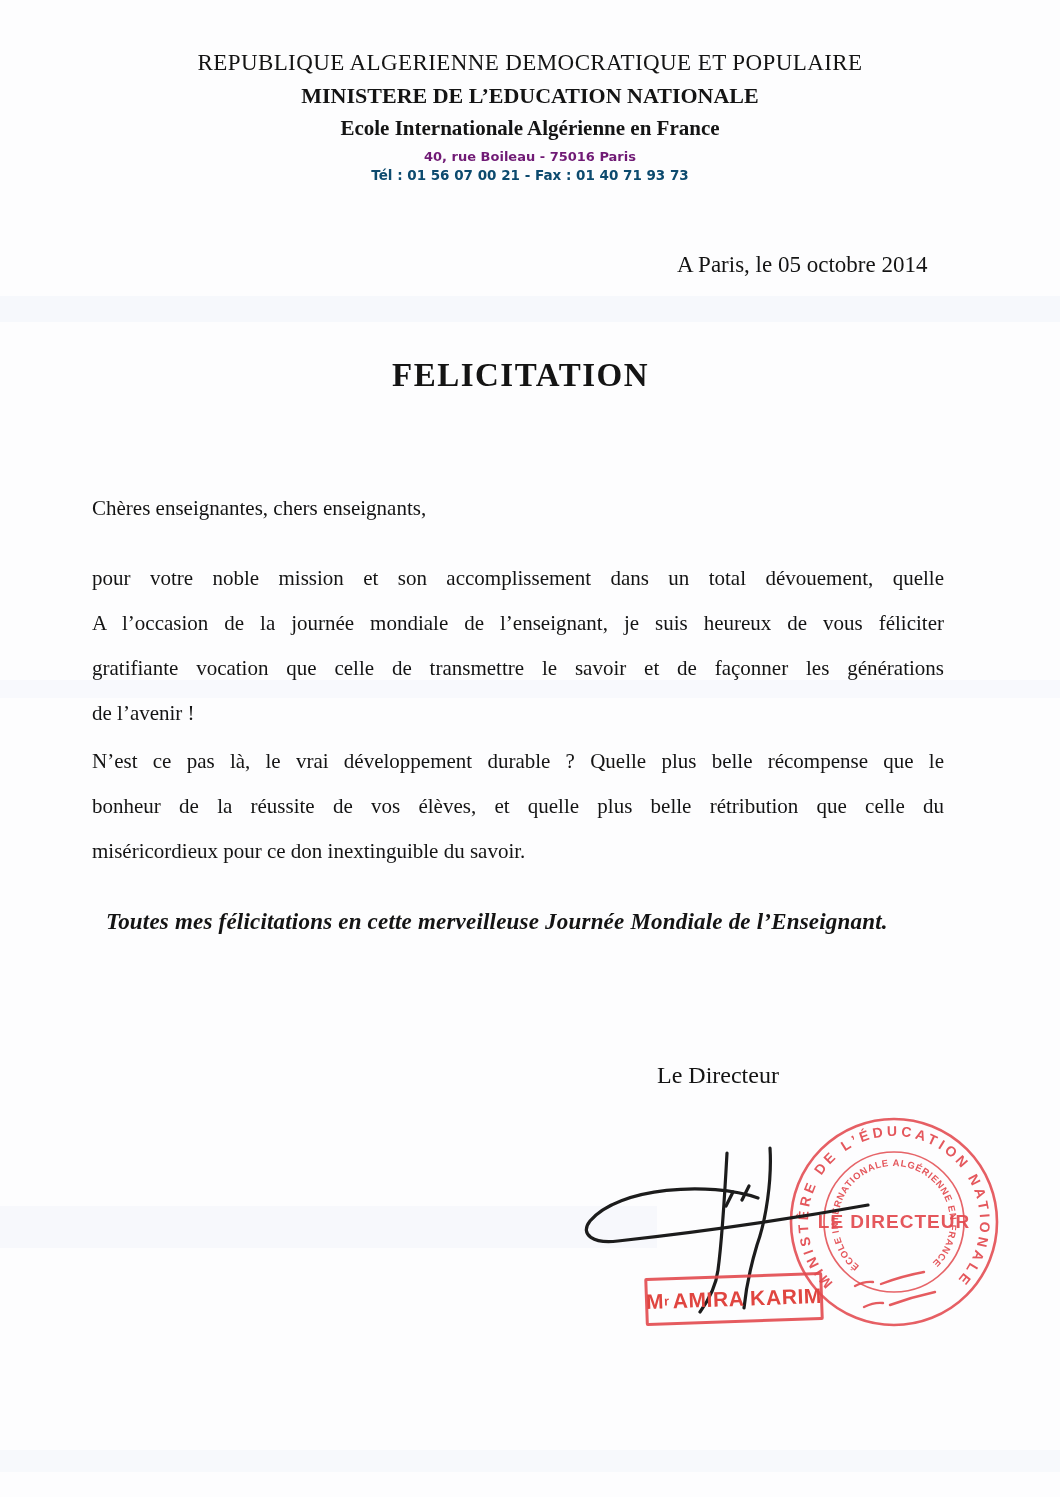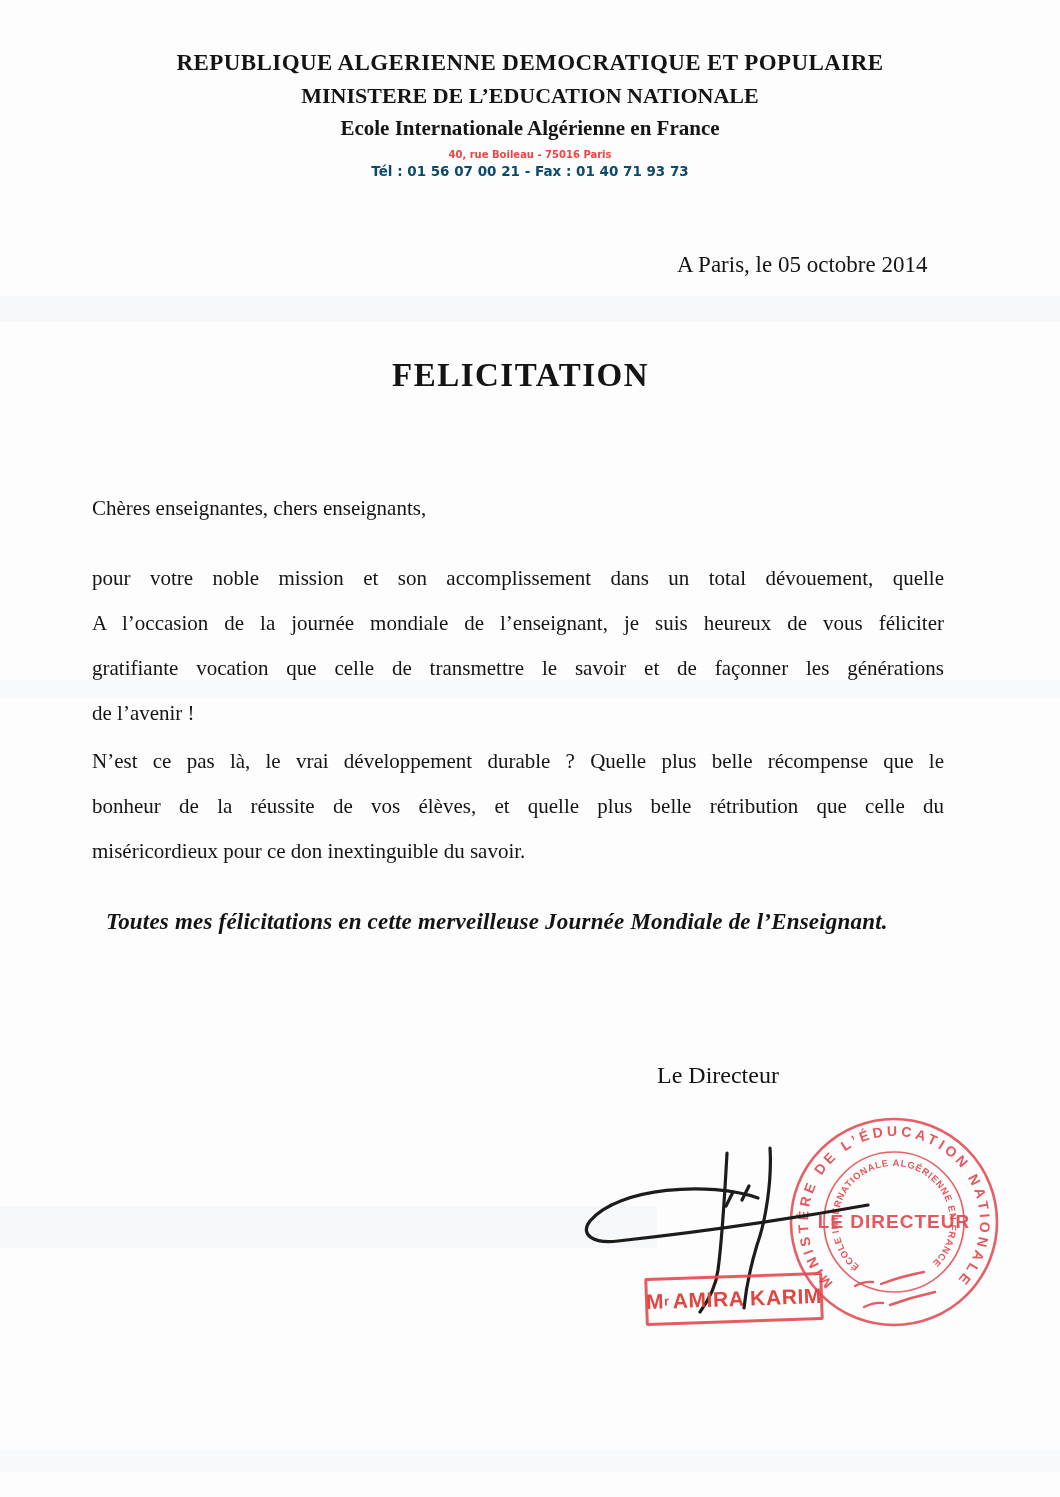--- a/index.html
+++ b/index.html
@@ -9,24 +9,24 @@
     font-family:"Liberation Serif", serif; color:#141414;
   }
   
   .streak { position:absolute; left:0; width:100%; pointer-events:none; }
   .s1 { top:296px; height:26px; background:rgba(186,204,238,0.10); }
   .s2 { top:680px; height:18px; background:rgba(186,204,238,0.08); }
   .s3 { top:1206px; height:42px; width:62%; background:rgba(186,204,238,0.09); }
   .s4 { top:1450px; height:22px; background:rgba(198,212,240,0.10); }
 
   .header { position:absolute; top:50px; left:0; width:100%; text-align:center; }
-  .h1 { font-size:23px; font-weight:bold; letter-spacing:0.4px; }
+  .h1 { font-size:23px; font-weight:normal; letter-spacing:0.4px; }
   .h2 { font-size:22px; font-weight:bold; margin-top:7px; }
   .h3 { font-size:21px; font-weight:bold; margin-top:7px; }
-  .h4 { font-family:"DejaVu Sans", sans-serif; font-size:10px; font-weight:bold; margin-top:8px; color:#ef4444; }
+  .h4 { font-family:"DejaVu Sans", sans-serif; font-size:13px; font-weight:bold; margin-top:8px; color:#701a75; }
   .h5 { font-family:"DejaVu Sans", sans-serif; font-size:13.5px; font-weight:bold; margin-top:3px; color:#0c4a6e; }
 
   .dateline { position:absolute; left:677px; top:252px; font-size:23px; }
   .doc-title { position:absolute; left:392px; top:357px; font-size:33px; font-weight:bold; letter-spacing:1.5px; }
 
   .bodyblock { position:absolute; left:92px; width:852px; font-size:21px; line-height:45px; }
   .salutation { top:486px; }
   .para1 { top:556px; }
   .para2 { top:739px; }
   .jline { text-align:justify; text-align-last:justify; }

